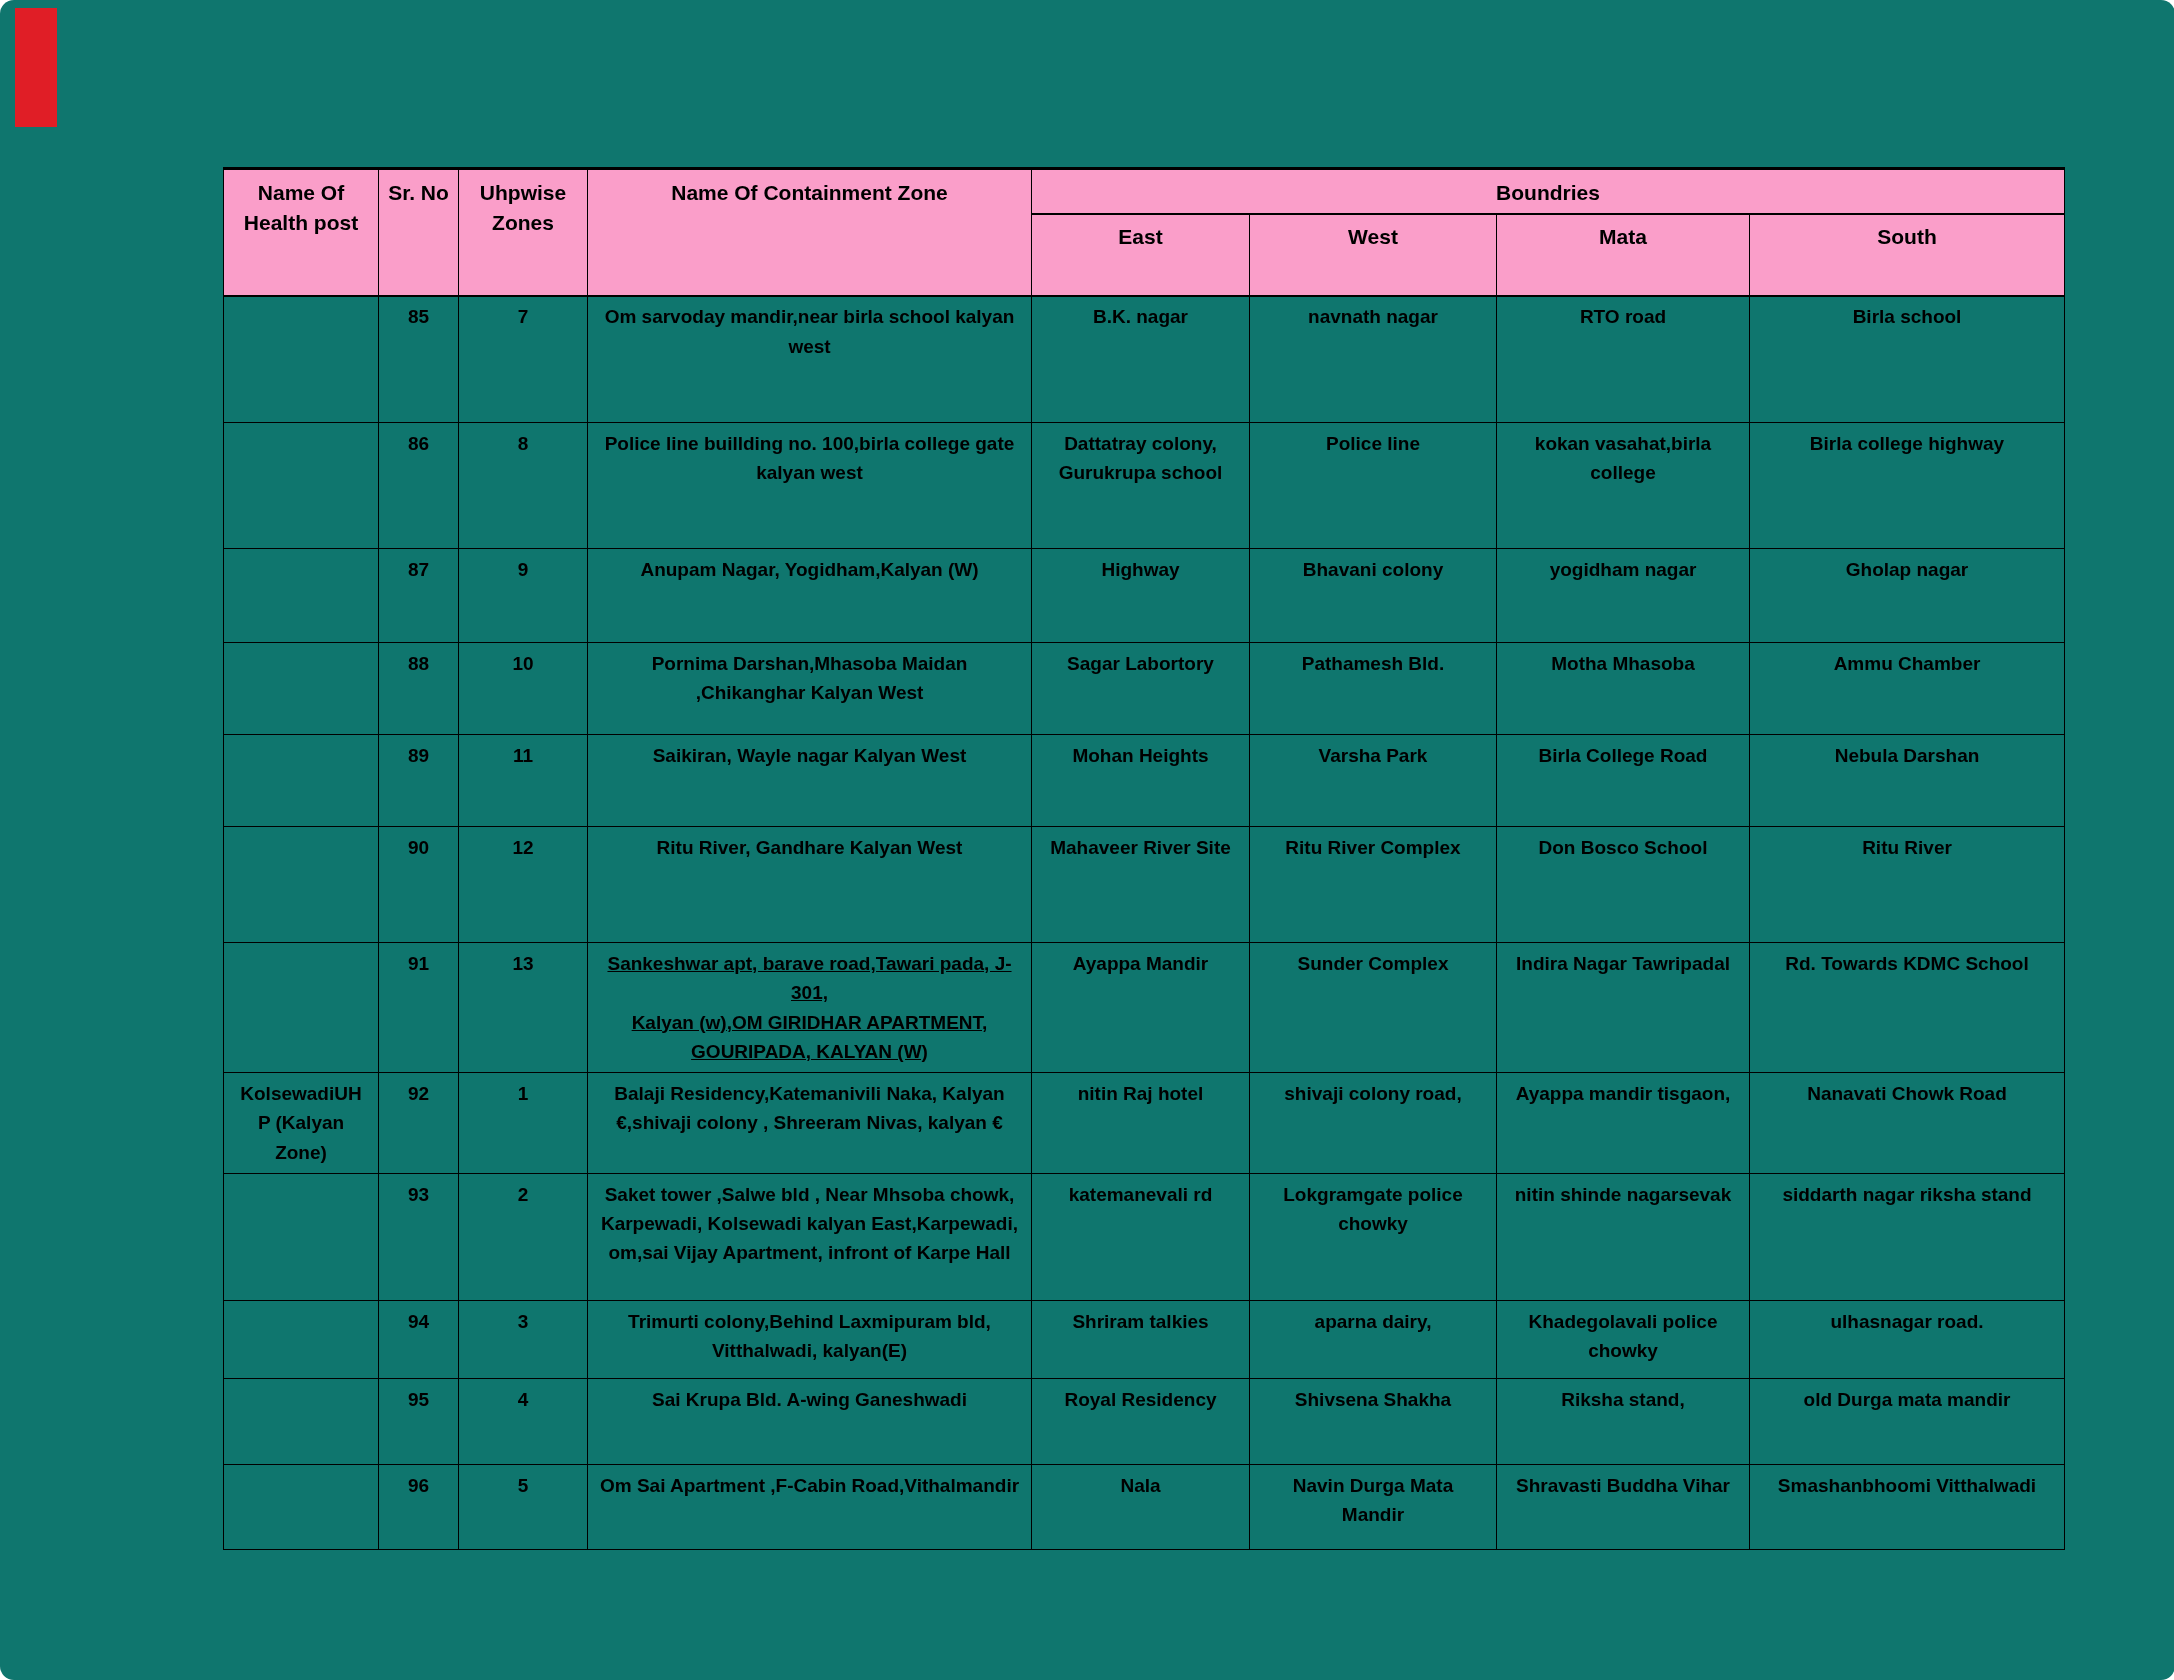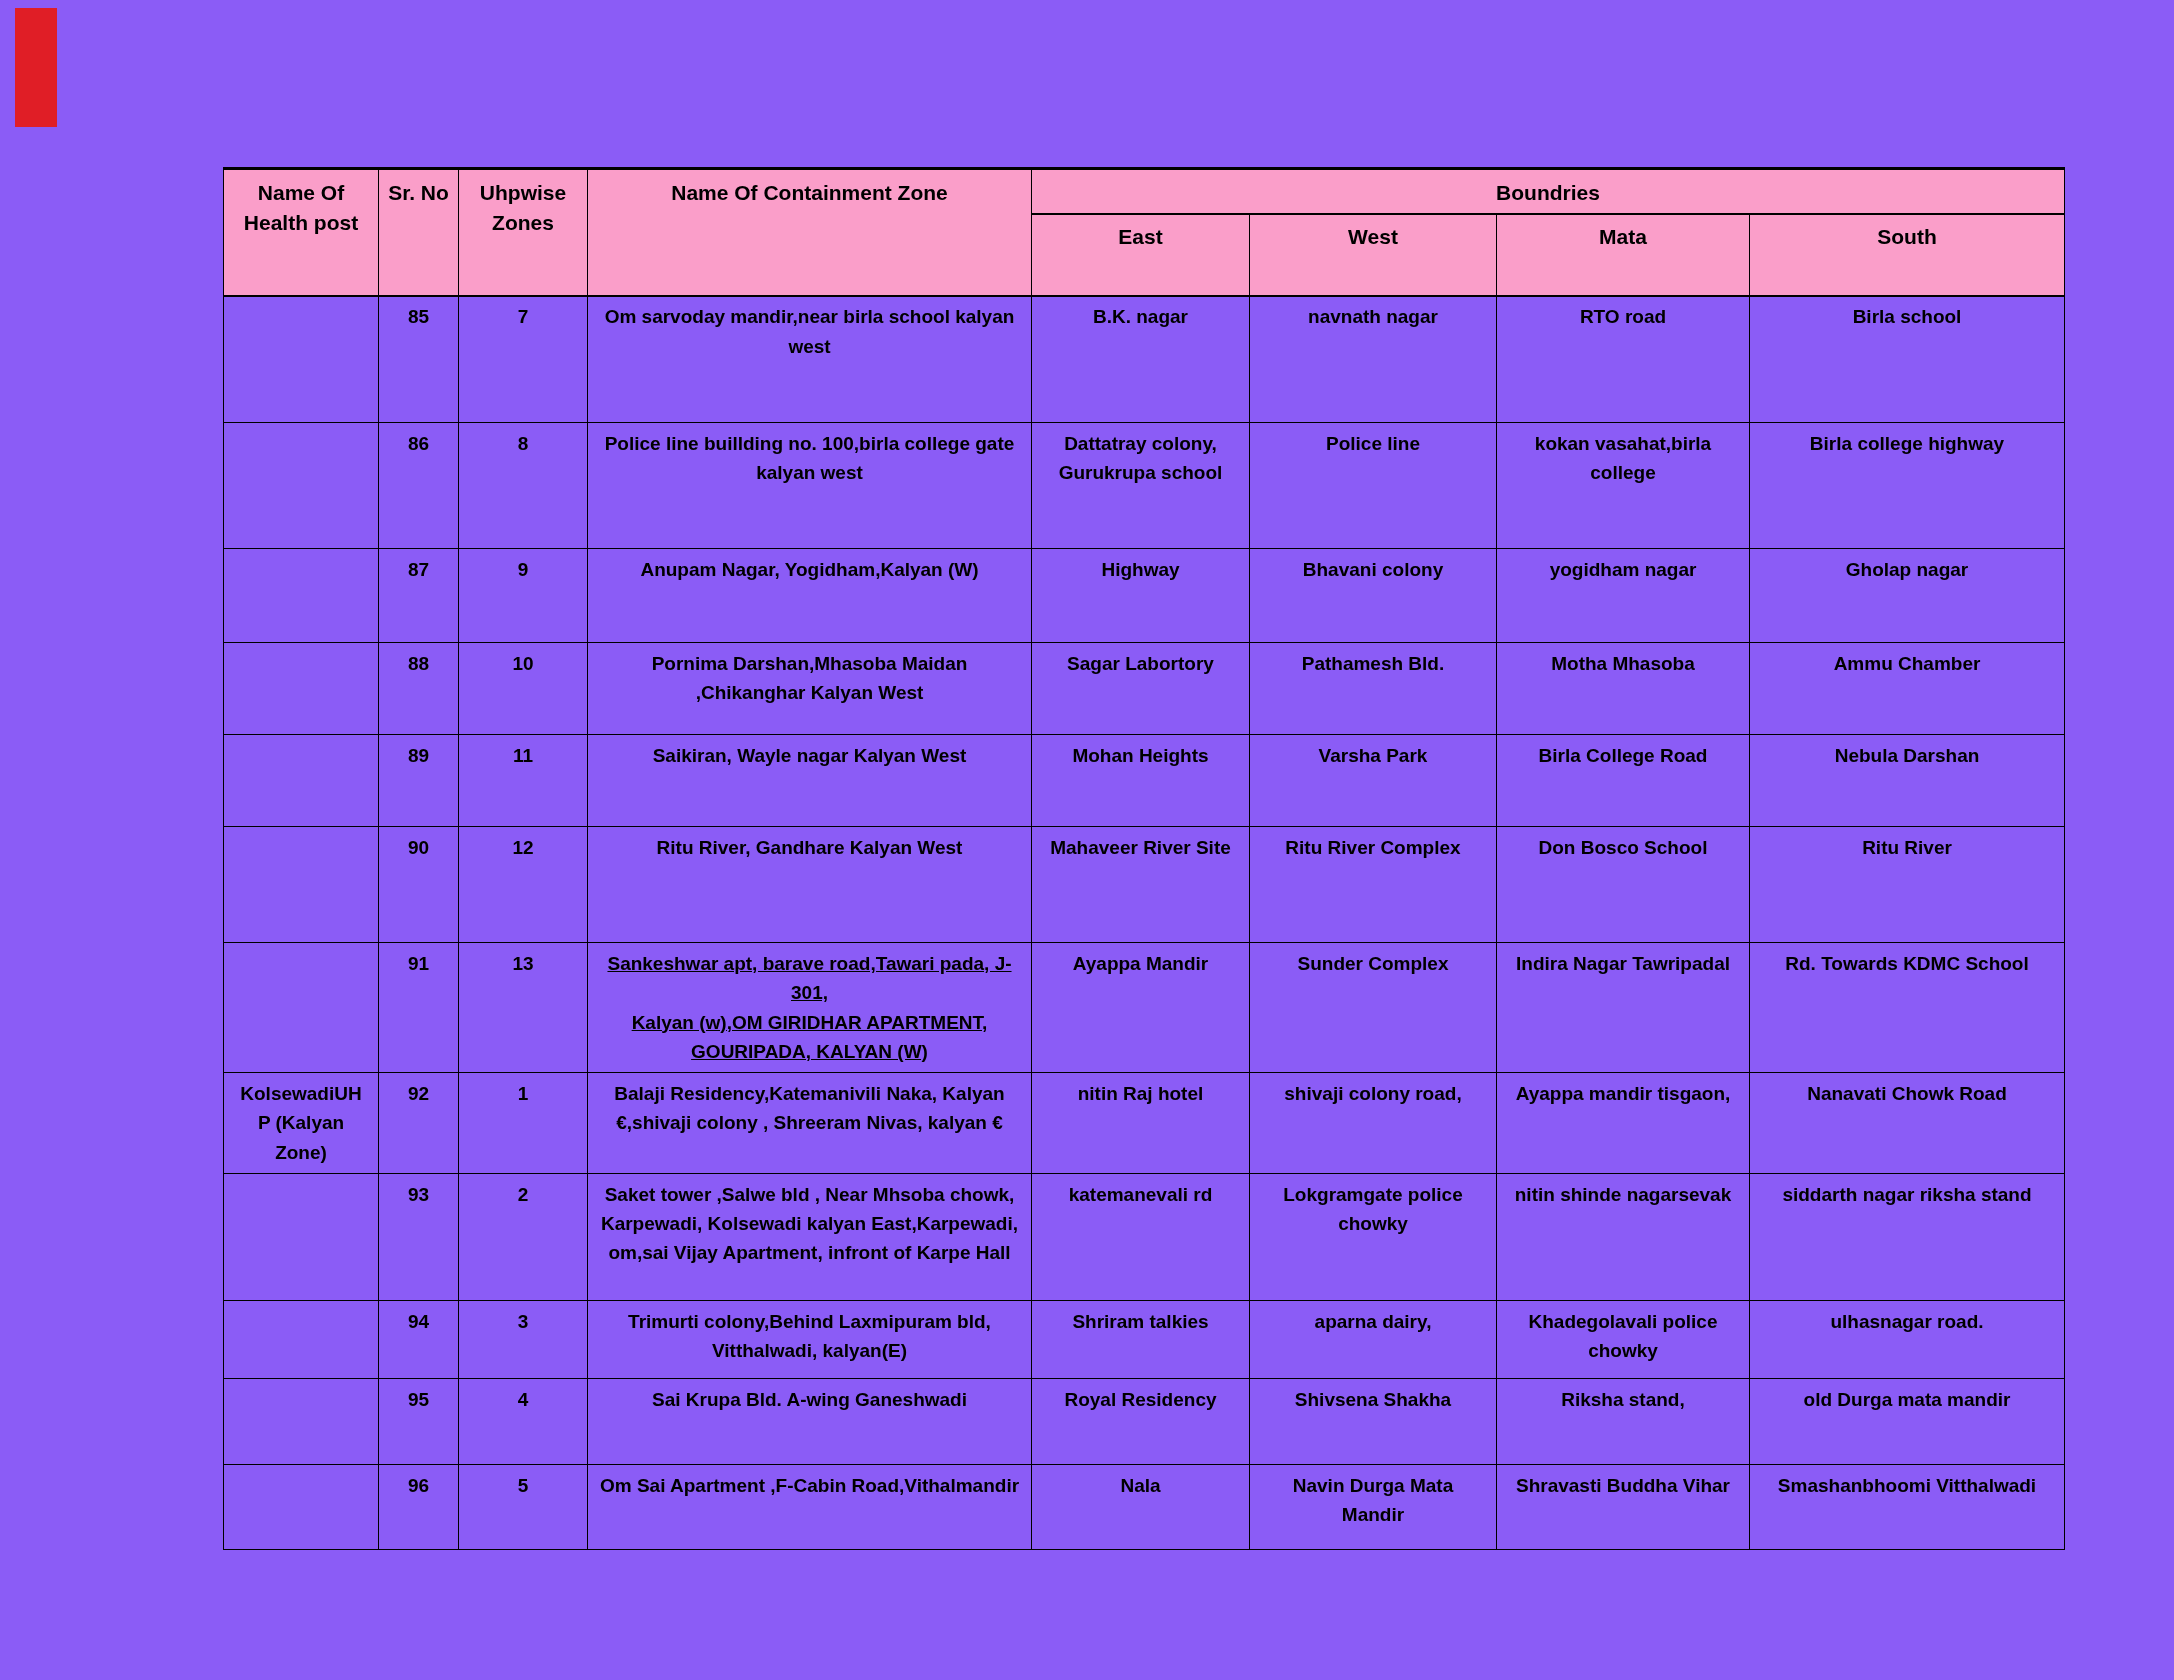--- a/index.html
+++ b/index.html
@@ -11,22 +11,23 @@
     width: 2175px;
     height: 1680px;
     font-family: "Liberation Sans", sans-serif;
     font-weight: bold;
     color: #000000;
   }
   .page {
     position: relative;
     width: 2175px;
     height: 1680px;
-    background: #8b5cf6;
+    background: #0f766e;
     overflow: hidden;
+    border-radius: 14px;
   }
   .red-marker {
     position: absolute;
     left: 15.3px;
     top: 7.6px;
     width: 42px;
     height: 119px;
     background: #e01e26;
   }
   table.cz {

